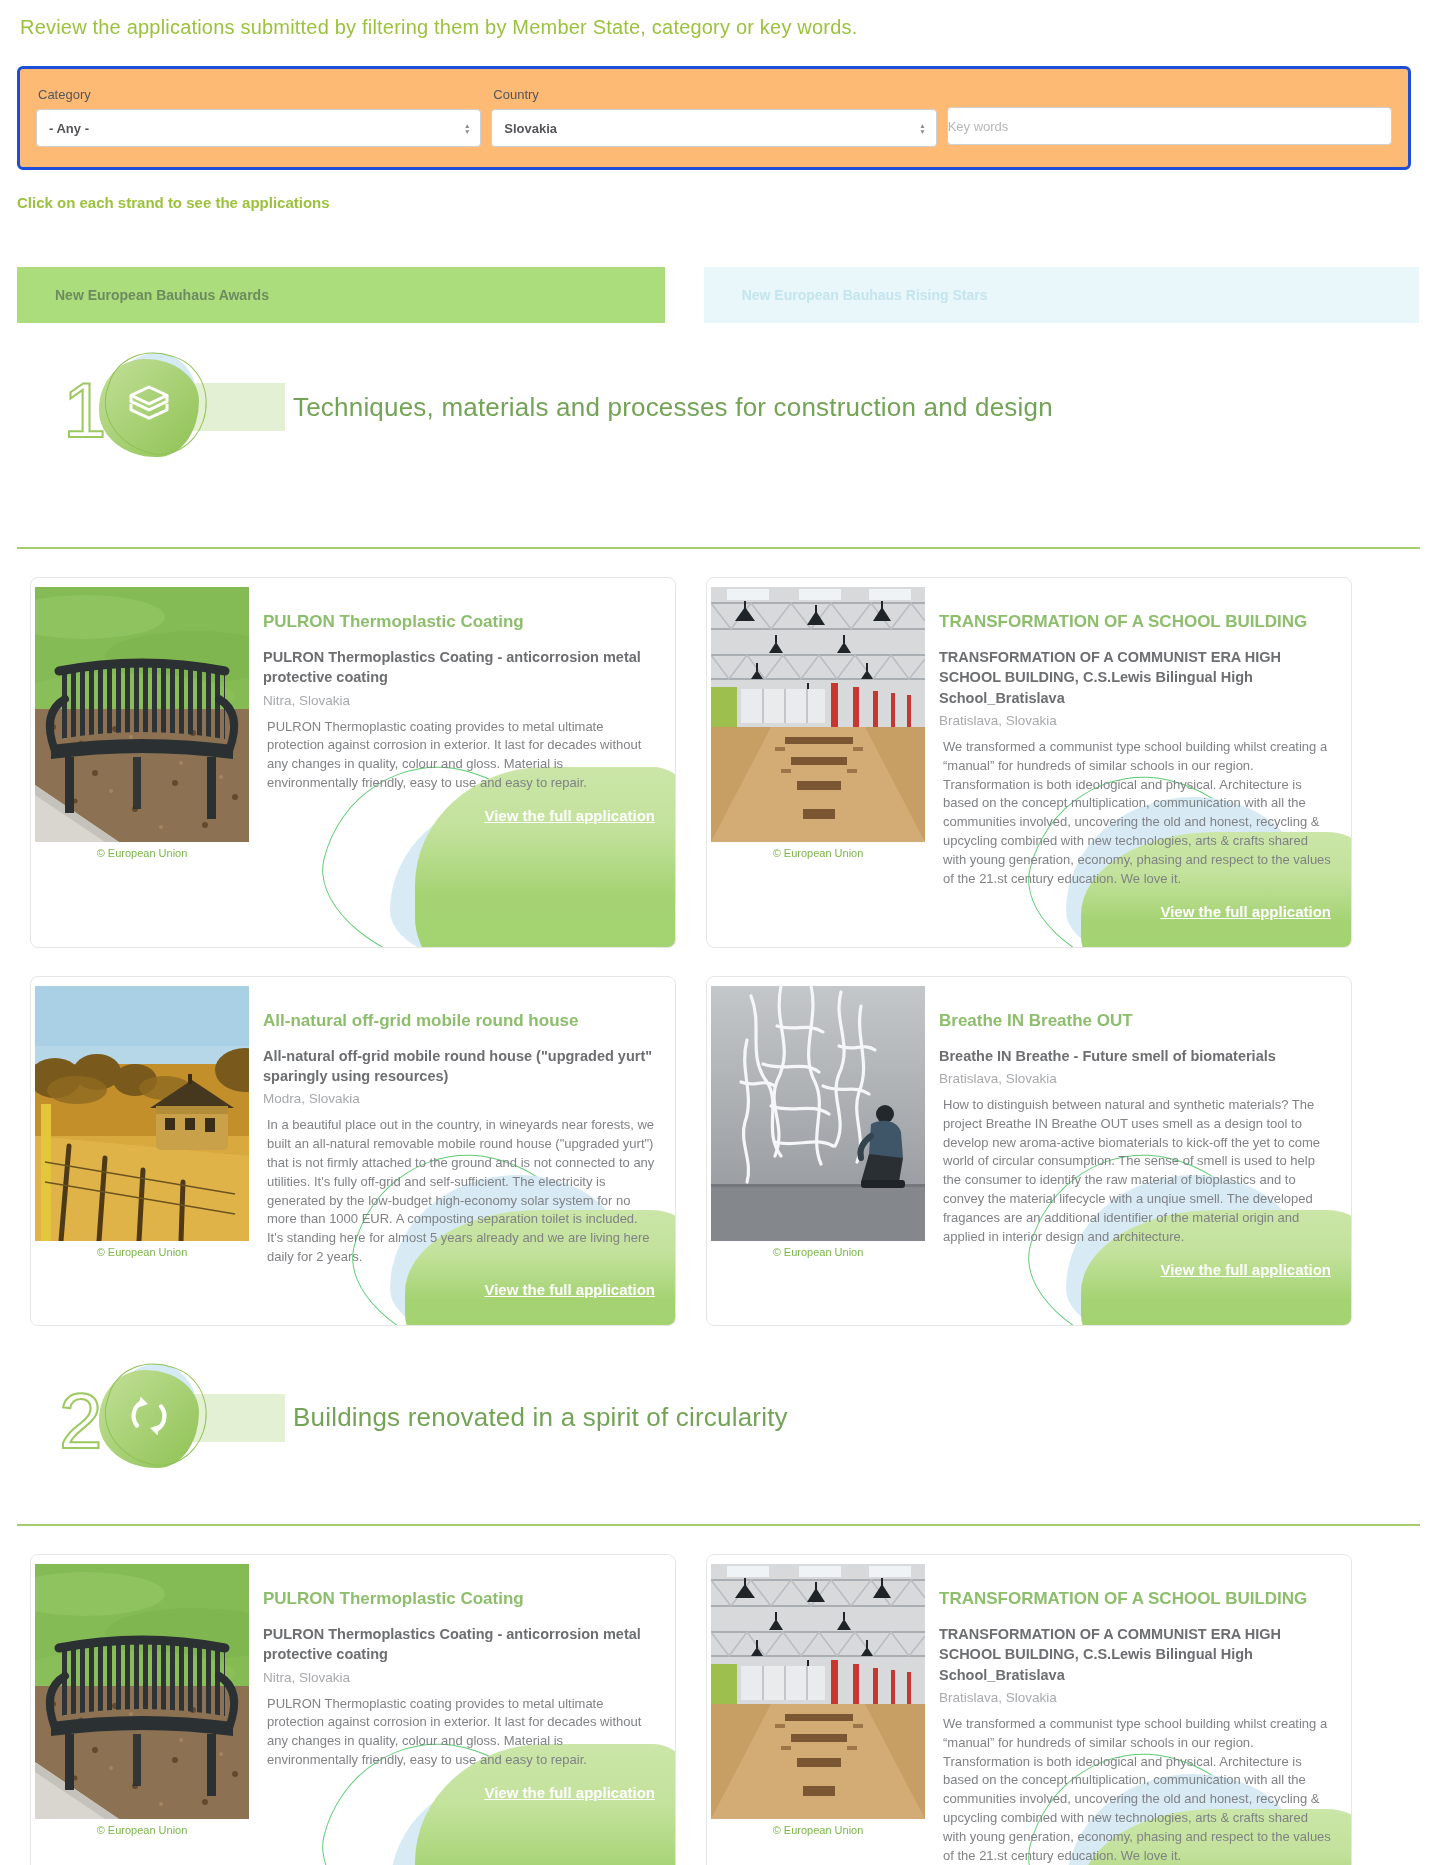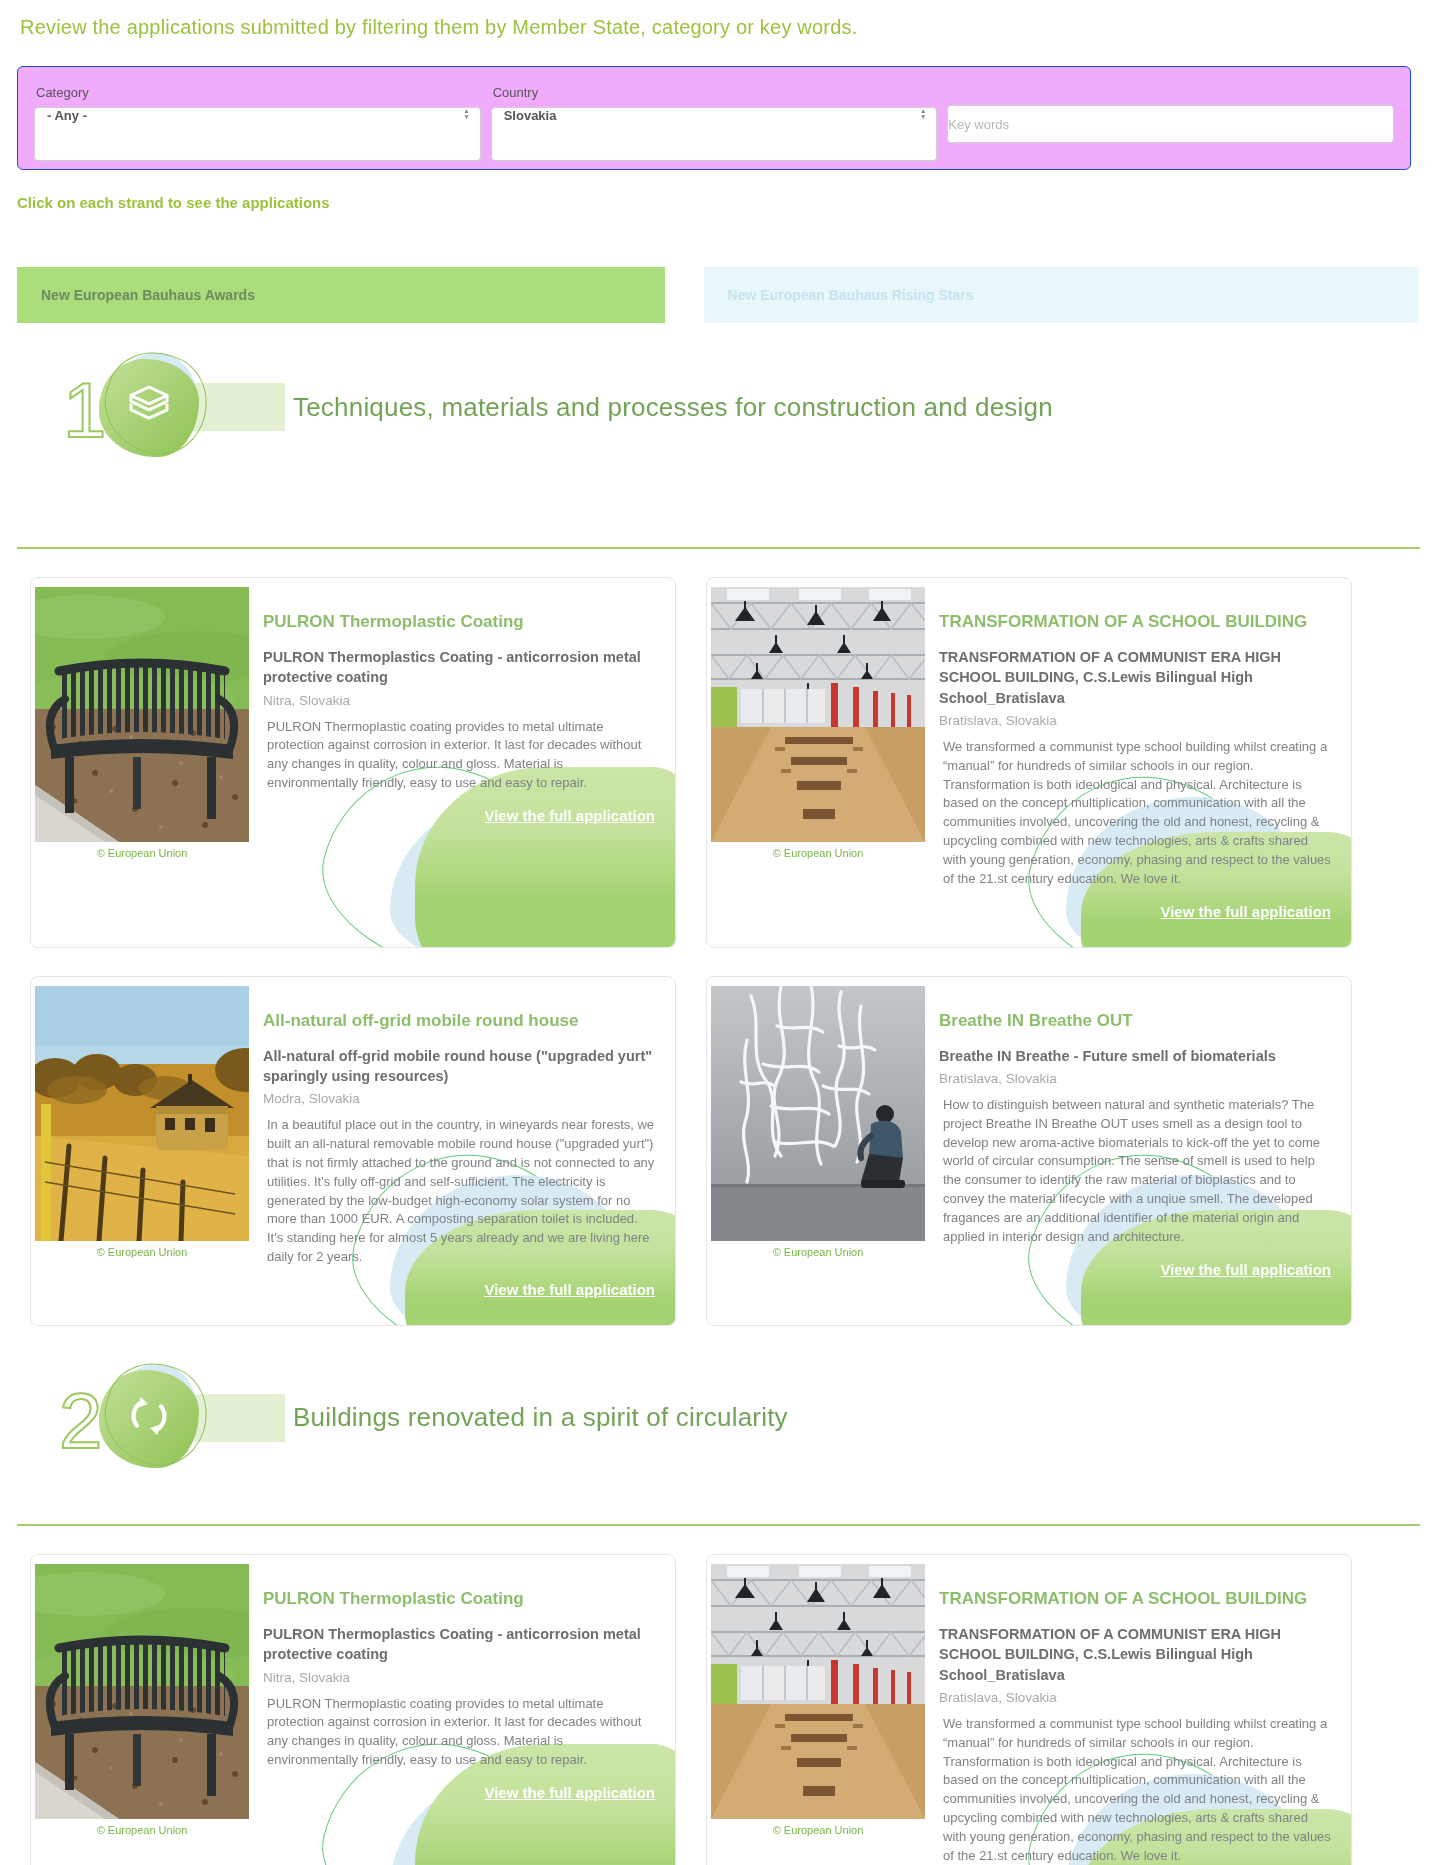--- a/index.html
+++ b/index.html
@@ -2,35 +2,35 @@
 <html><head>
 <meta charset="utf-8">
 <style>
   * { margin:0; padding:0; box-sizing:border-box; }
   html,body { width:1436px; background:#fff; font-family:"Liberation Sans", sans-serif; }
   body { height:1865px; overflow:hidden; position:relative; }
 
   .intro { margin:16px 0 0 20px; font-size:20px; font-weight:400; color:#9BC23C; letter-spacing:.2px; }
 
   
-  .panel { margin:27px 0 0 17px; width:1394px; height:104px; border:1px solid #1d4ed8; border-radius:6px; background:#f0abfc; padding:16px; display:flex; gap:10px; }
+  .panel { margin:27px 0 0 17px; width:1394px; height:104px; border:3px solid #1d4ed8; border-radius:6px; background:#fdba74; padding:16px; display:flex; gap:10px; }
   .field { width:450px; }
   .field label { display:block; font-size:13px; color:#55565A; margin:2px 0 7px 2px; }
   .field.no-label { padding-top:22px; }
-  .select-box { height:54px; border:1px solid #CFCFCF; border-radius:4px; background:#fff; display:flex; padding:0 10px 0 12px; cursor:pointer; }
+  .select-box { height:38px; border:1px solid #CFCFCF; border-radius:4px; background:#fff; display:flex; align-items:center; padding:0 10px 0 12px; cursor:pointer; }
   .select-box .val { flex:1; font-size:13px; font-weight:bold; color:#55565A; }
   .caret { display:flex; flex-direction:column; gap:1px; color:#8a8a8a; font-size:6.5px; line-height:5px; }
   .kw-input { width:100%; height:38px; border:1px solid #CFCFCF; border-radius:4px; padding:0 0; font-size:13px; font-family:"Liberation Sans",sans-serif; color:#55565A; }
   .kw-input::placeholder { color:#B4B6B9; }
 
   .hint { margin:24px 0 0 17px; font-size:15px; font-weight:bold; color:#9BC23C; }
 
   
   .tabs { margin:56px 0 0 17px; width:1402px; display:flex; gap:39px; }
-  .tab { height:56px; display:flex; align-items:center; padding-left:24px; font-size:14px; font-weight:bold; cursor:pointer; }
+  .tab { height:56px; display:flex; align-items:center; padding-left:38px; font-size:14px; font-weight:bold; cursor:pointer; }
   .tab.active { width:686px; background:#ABDD7C; color:#6E8B5F; }
   .tab.inactive { width:758px; background:#E9F6FA; color:#C3E5EE; }
 
   
   .section-header { position:relative; height:112px; margin-left:55px; margin-top:28px; display:flex; align-items:center; }
   .num-svg { position:absolute; left:0; top:14px; z-index:3; }
   .section-band { position:absolute; left:60px; top:32px; width:170px; height:48px; background:#E4F0D3; z-index:0; }
   .blob-wrap { position:absolute; left:38px; top:0; width:118px; height:112px; z-index:2; }
   .blob-blue-h { position:absolute; left:18px; top:2px; width:86px; height:100px; background:#C5E3F2; border-radius:54% 46% 48% 52% / 48% 44% 56% 52%; opacity:.75; }
   .blob-green-h { position:absolute; left:6px; top:8px; width:100px; height:98px; background:linear-gradient(135deg,#C2E098 0%,#8FC254 100%); border-radius:46% 54% 42% 58% / 52% 44% 58% 48%; }

